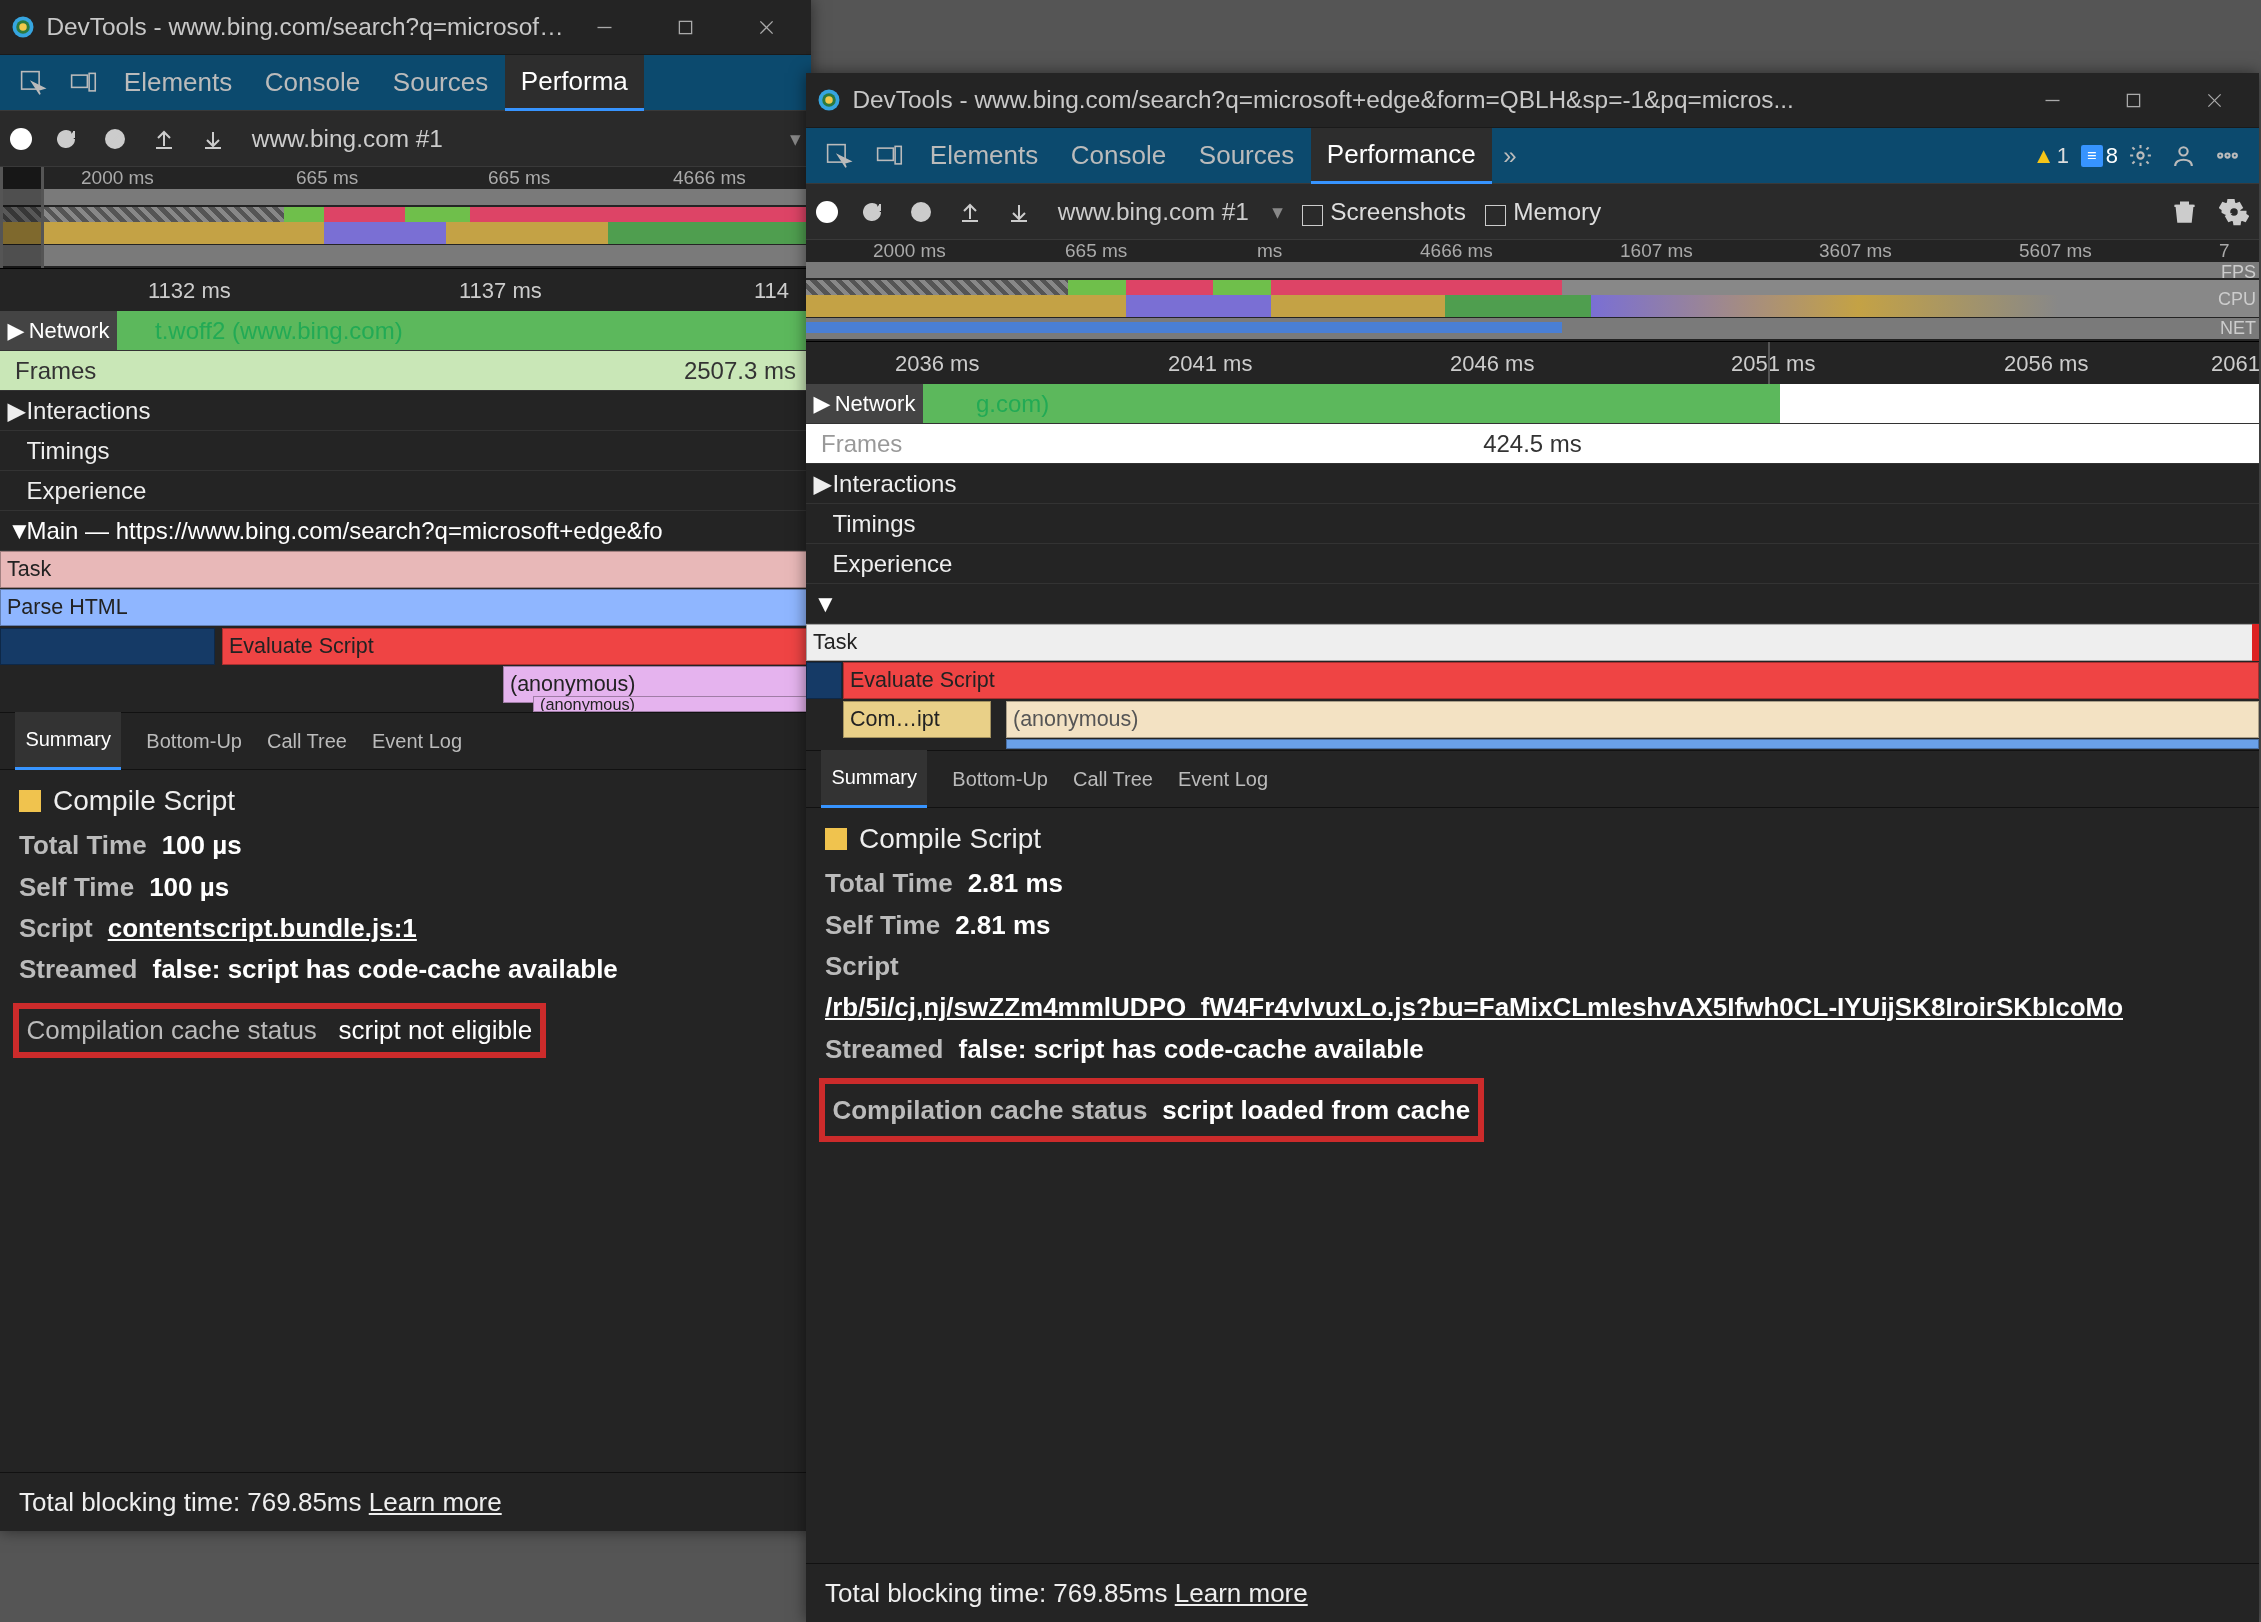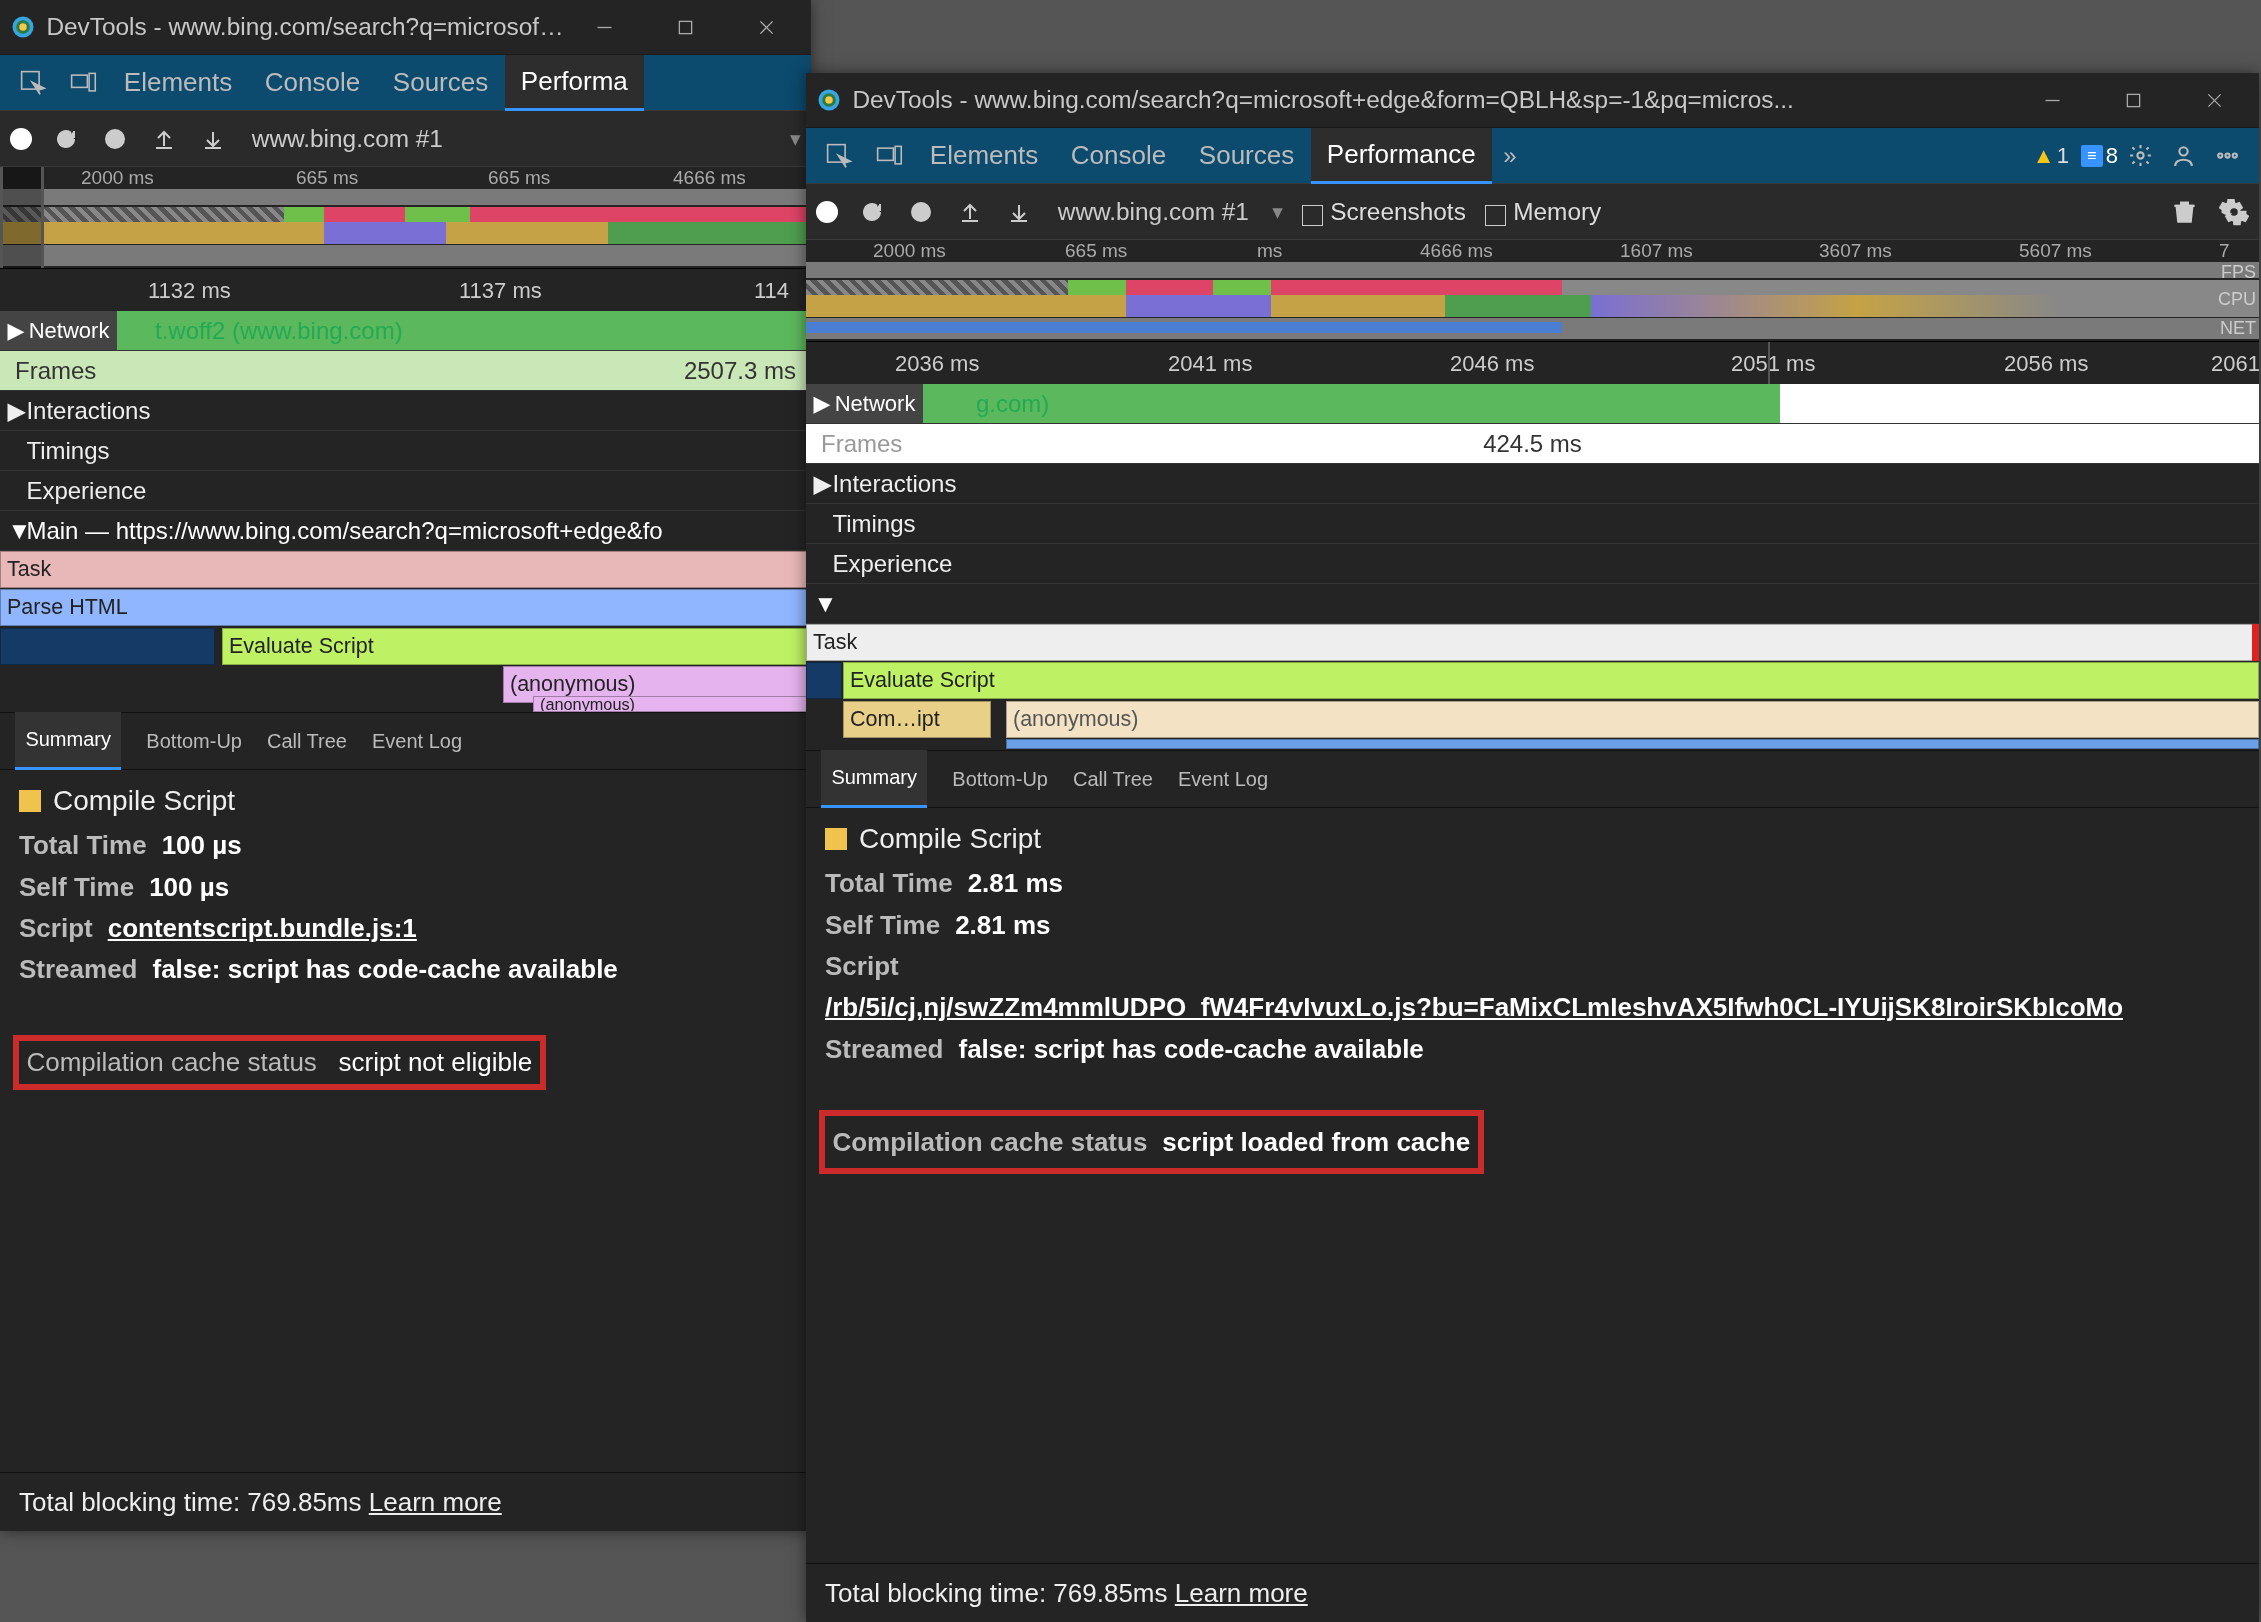--- a/index.html
+++ b/index.html
@@ -78,39 +78,39 @@
   .trk-row.frames .lbl,.trk-row.frames2 .lbl{position:absolute; left:15px;}
   .trk-row.frames .val,.trk-row.frames2 .val{position:absolute; right:15px;}
   .trk-main { background:#242424; color:#fff;}
   .trk-main .url { white-space:nowrap; overflow:hidden;}
 
   .flame { position:relative; background:#242424;}
   .flame .row { position:absolute; left:0; right:0; height:37px;}
   .flame .blk { position:absolute; top:0; bottom:0; display:flex; align-items:center; padding-left:6px; font-size:21.5px; color:#222; overflow:hidden; white-space:nowrap; border:0.7px solid rgba(0,0,0,.3);}
   .c-task{background:#e8b8b8;} .c-ghost{background:#eee;}
   .c-parse{background:#8fb6ff;}
-  .c-eval{background:#bef264;}
+  .c-eval{background:#ef4444;}
   .c-anon{background:#e5b3ee;}
   .c-anonL{background:#f3e2c3;}
   .c-com{background:#e9d088;}
 
   
   .btabs { height:58px; display:flex; align-items:center; gap:25px; padding:0 15px; background:#242424; border-top:0.7px solid #111; border-bottom:0.7px solid #111;}
   .btab { font-size:20px; color:#bbb; height:58px; display:flex; align-items:center;}
   .btab.active { color:#fff; border-bottom:3px solid #3794ff; background:#333; padding:0 10.4px;}
 
   
   .details { padding:15px 19px; font-size:26px; color:#ccc;}
   .dt-title { display:flex; align-items:center; gap:12px; font-size:28px; color:#eee; margin-bottom:13.3px;}
   .dt-title .sq { width:22px; height:22px; background:#f0c34e;}
   .dt-row { margin:10.4px 0; display:flex; gap:15px;font-weight:bold;}
   .dt-row .k { color:#bbb; min-width:0;}
   .dt-row .v { color:#fff;}
   .link { color:#6ab0ff; text-decoration:underline;}
-  .hl-red { outline:6px solid #cc2b2b; padding:6px 7.4px; display:inline-block;margin-top:32px;}
+  .hl-red { outline:6px solid #cc2b2b; padding:6px 7.4px; display:inline-block;}
 
   .footer { border-top:0.7px solid #111; padding:13.3px 19px; font-size:26px; color:#eee;}
   .footer .more { text-decoration:underline;}
 
   
 </style>
 </head>
 <body>
 
 <div class="devtools-window win-left">

